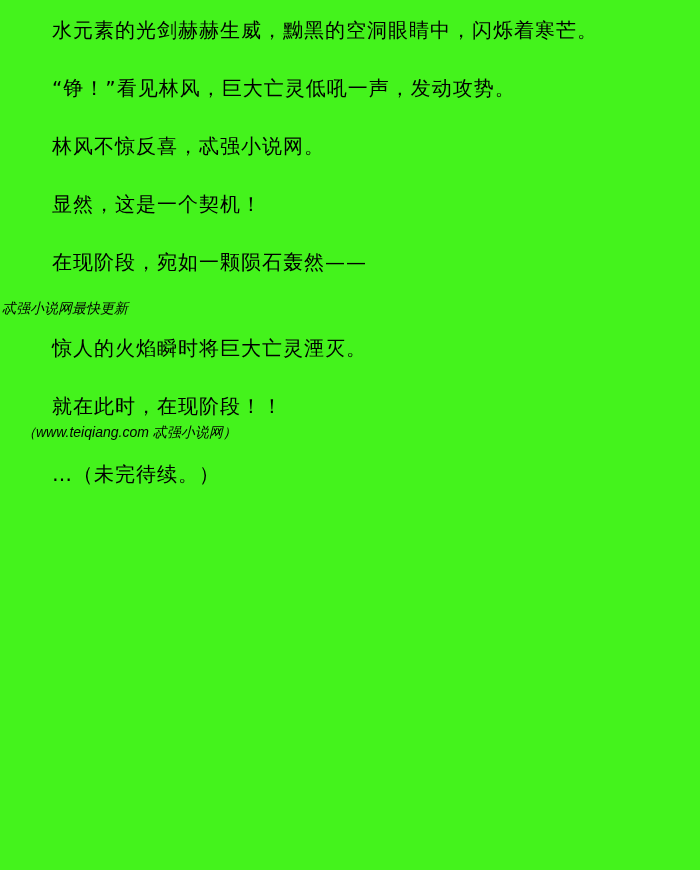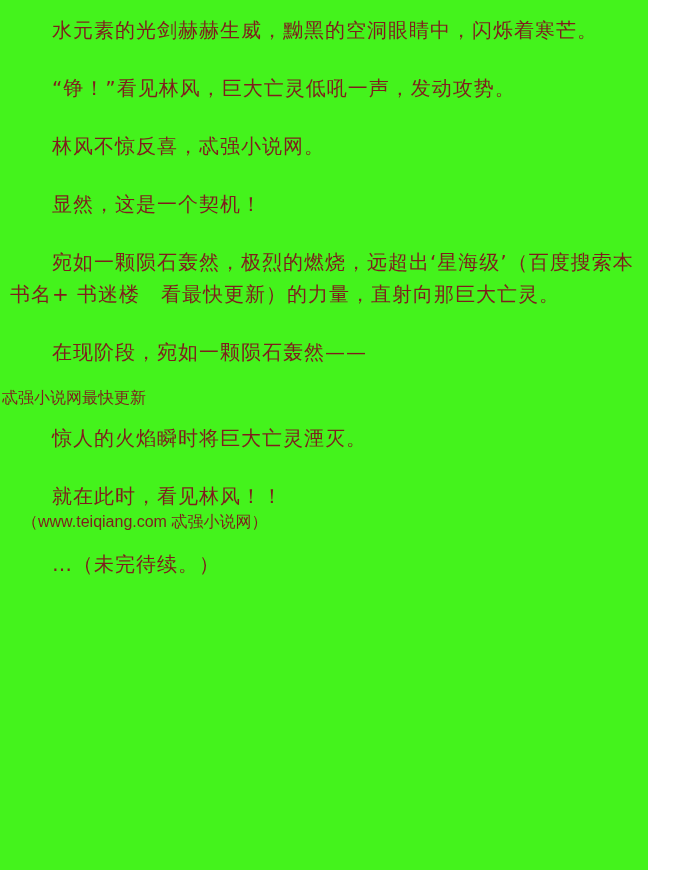--- a/index.html
+++ b/index.html
@@ -1,56 +1,56 @@
 <!DOCTYPE html>
 <html><head>
 <meta charset="utf-8">
 <style>
   html, body { margin: 0; padding: 0; }
   .page {
     position: relative;
-    width: 648px;
+    width: 700px;
     height: 870px;
     background: #44f31c;
     overflow: hidden;
-    color: #7f1d1d;
+    color: #000000;
   }
   .content {
     padding: 14px 12px 0 10px;
     font-family: "DejaVu Sans", sans-serif;
     font-size: 20px;
     line-height: 32px;
   }
   p.para {
     margin: 0 0 26px 0;
     text-indent: 42px;
     letter-spacing: 1px;
   }
   p.tight { margin-bottom: 0; }
   .watermark {
     font-family: "Liberation Sans", "DejaVu Sans", sans-serif;
-    font-size: 16px;
+    font-size: 14px;
     line-height: 16px;
     letter-spacing: 0;
     text-indent: 0;
     margin: 0 0 16px -8px;
+    font-style: italic;
   }
   .wm-top { margin-top: -4px; }
   .wm-bottom { margin-top: 2px; margin-bottom: 18px; margin-left: 12px; }
 </style>
 </head>
 <body>
 
 <div class="page">
   <div class="content">
     <p class="para">水元素的光剑赫赫生威，黝黑的空洞眼睛中，闪烁着寒芒。</p>
     <p class="para">“铮！”看见林风，巨大亡灵低吼一声，发动攻势。</p>
     <p class="para">林风不惊反喜，忒强小说网。</p>
     <p class="para">显然，这是一个契机！</p>
-    <p class="para">宛如一颗陨石轰然，极烈的燃烧，远超出‘星海级’（百度搜索本书名+ 书迷楼　看最快更新）的力量，直射向那巨大亡灵。</p>
     <p class="para">在现阶段，宛如一颗陨石轰然——</p>
     <p class="watermark wm-top">忒强小说网最快更新</p>
     <p class="para">惊人的火焰瞬时将巨大亡灵湮灭。</p>
-    <p class="para tight">就在此时，看见林风！！</p>
+    <p class="para tight">就在此时，在现阶段！！</p>
     <p class="watermark wm-bottom">（www.teiqiang.com 忒强小说网）</p>
     <p class="para">…（未完待续。）</p>
   </div>
 </div>
 
 </body></html>

